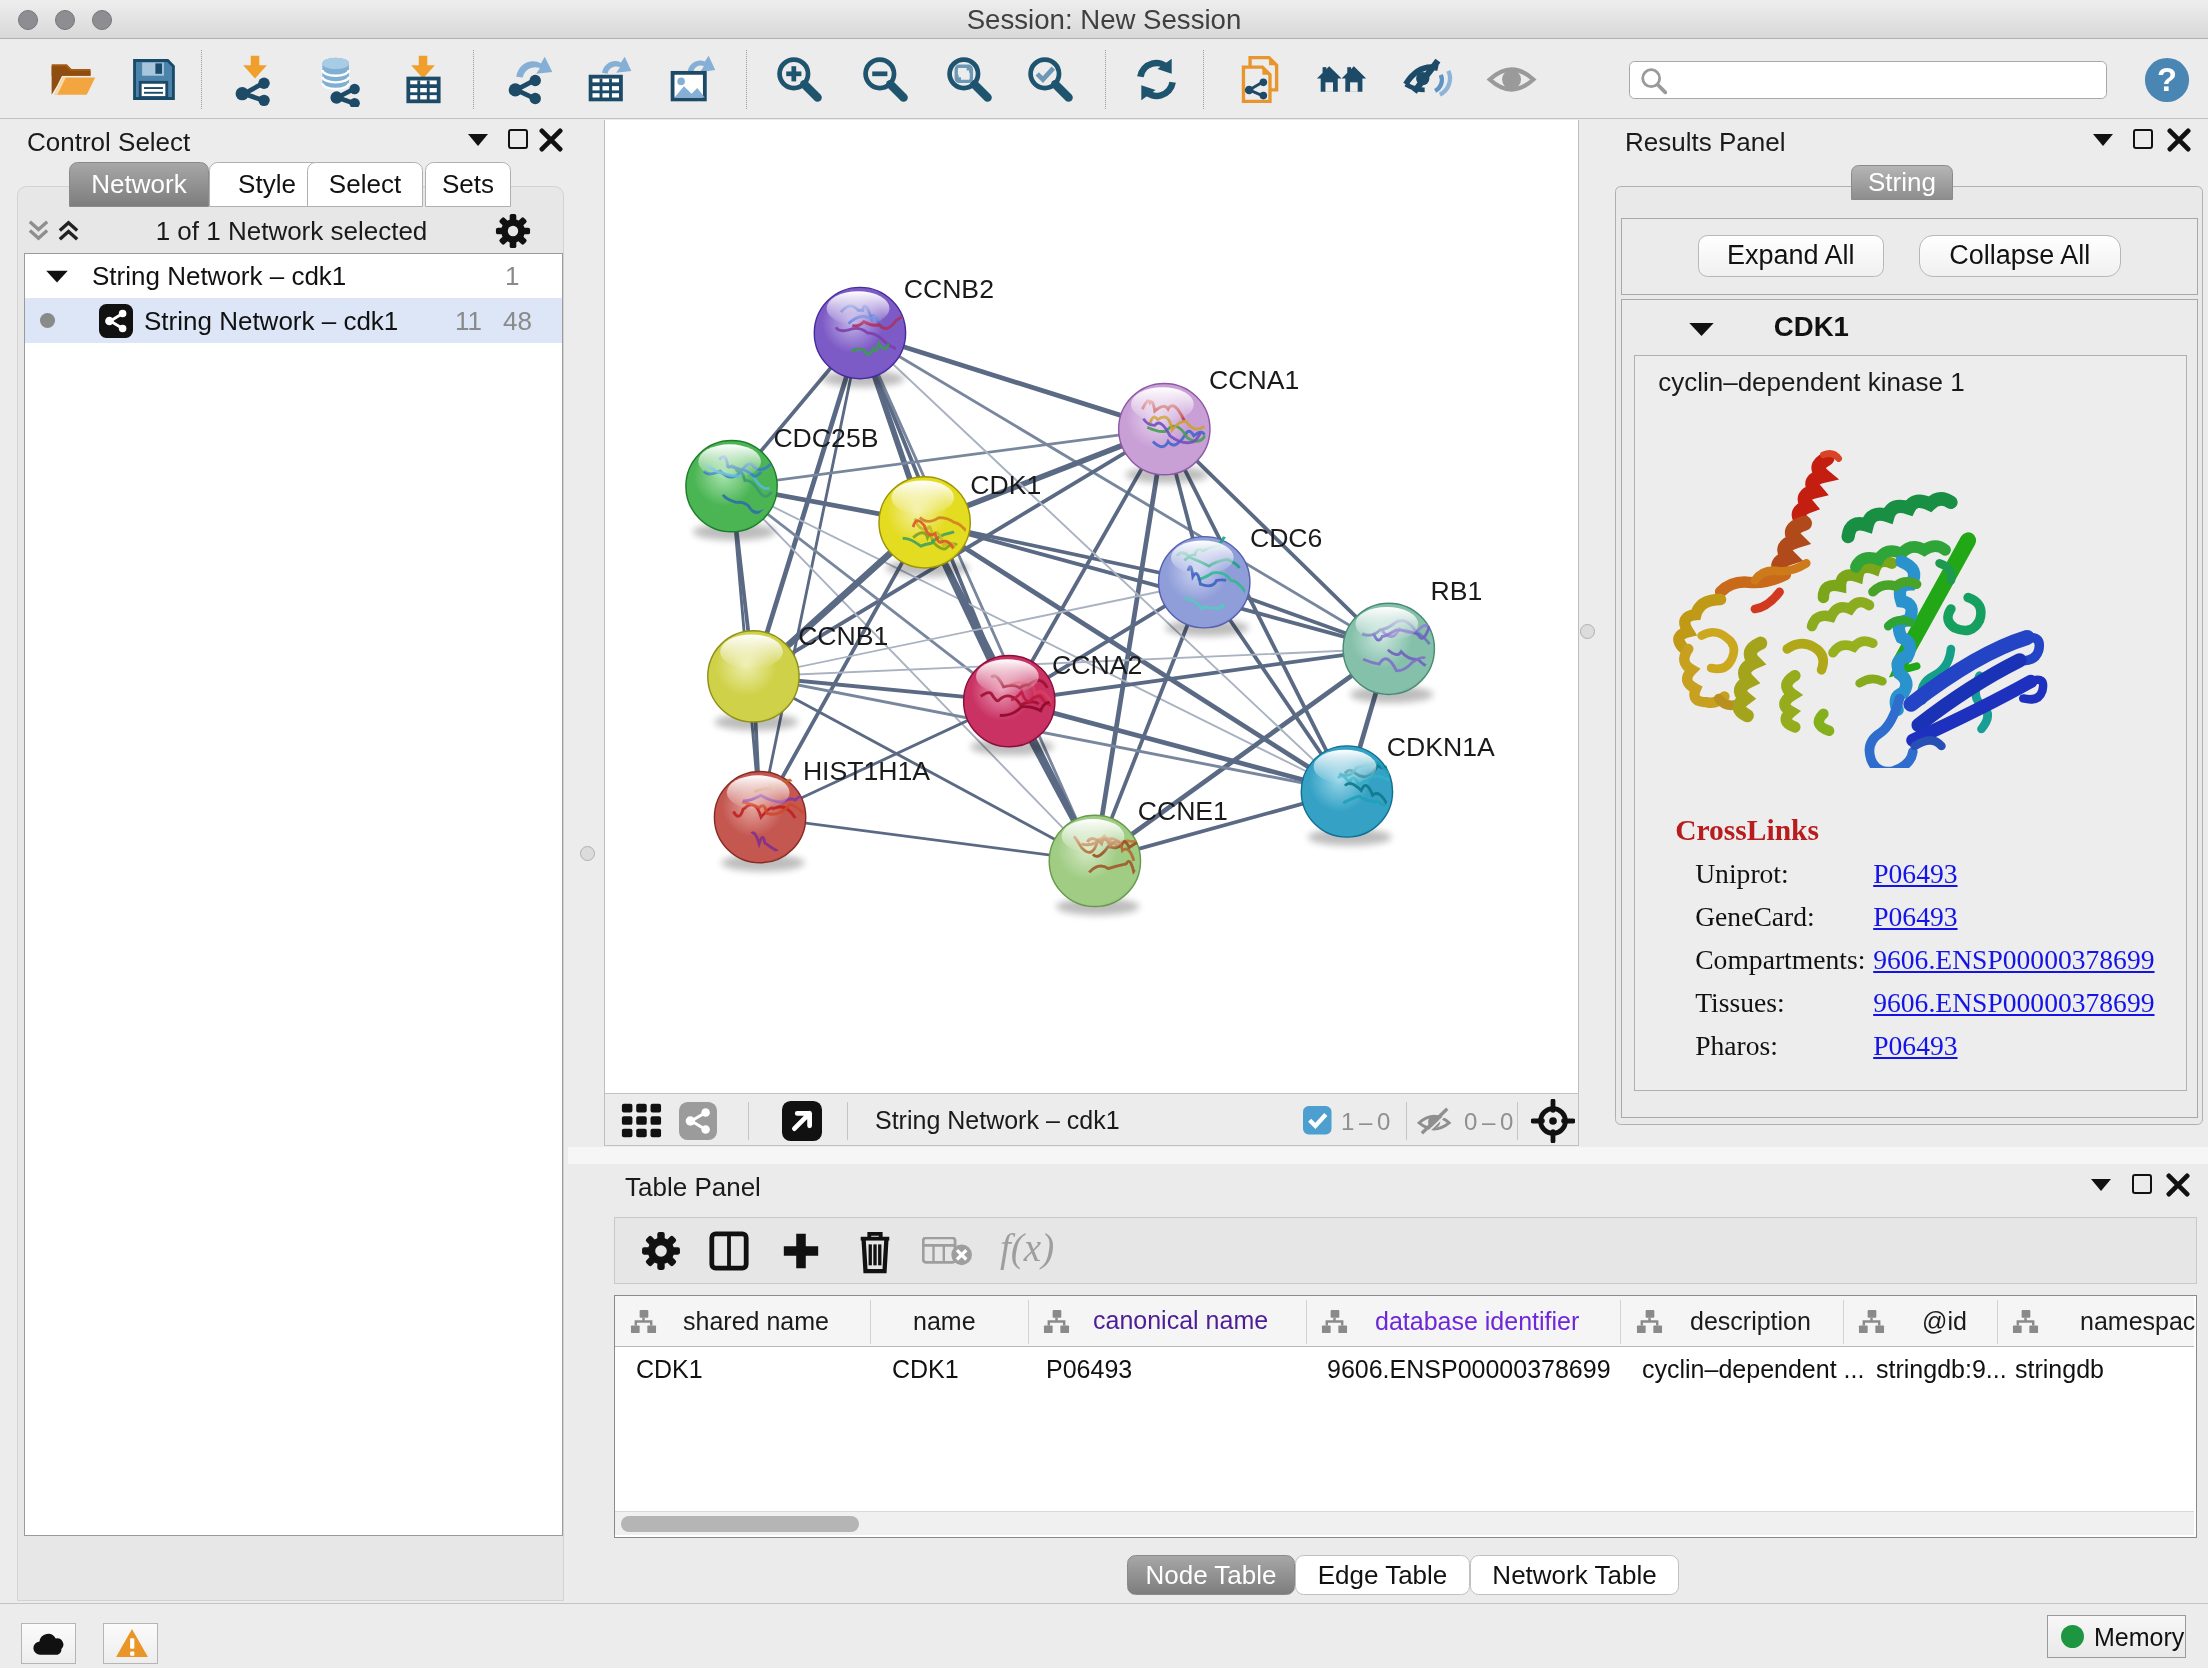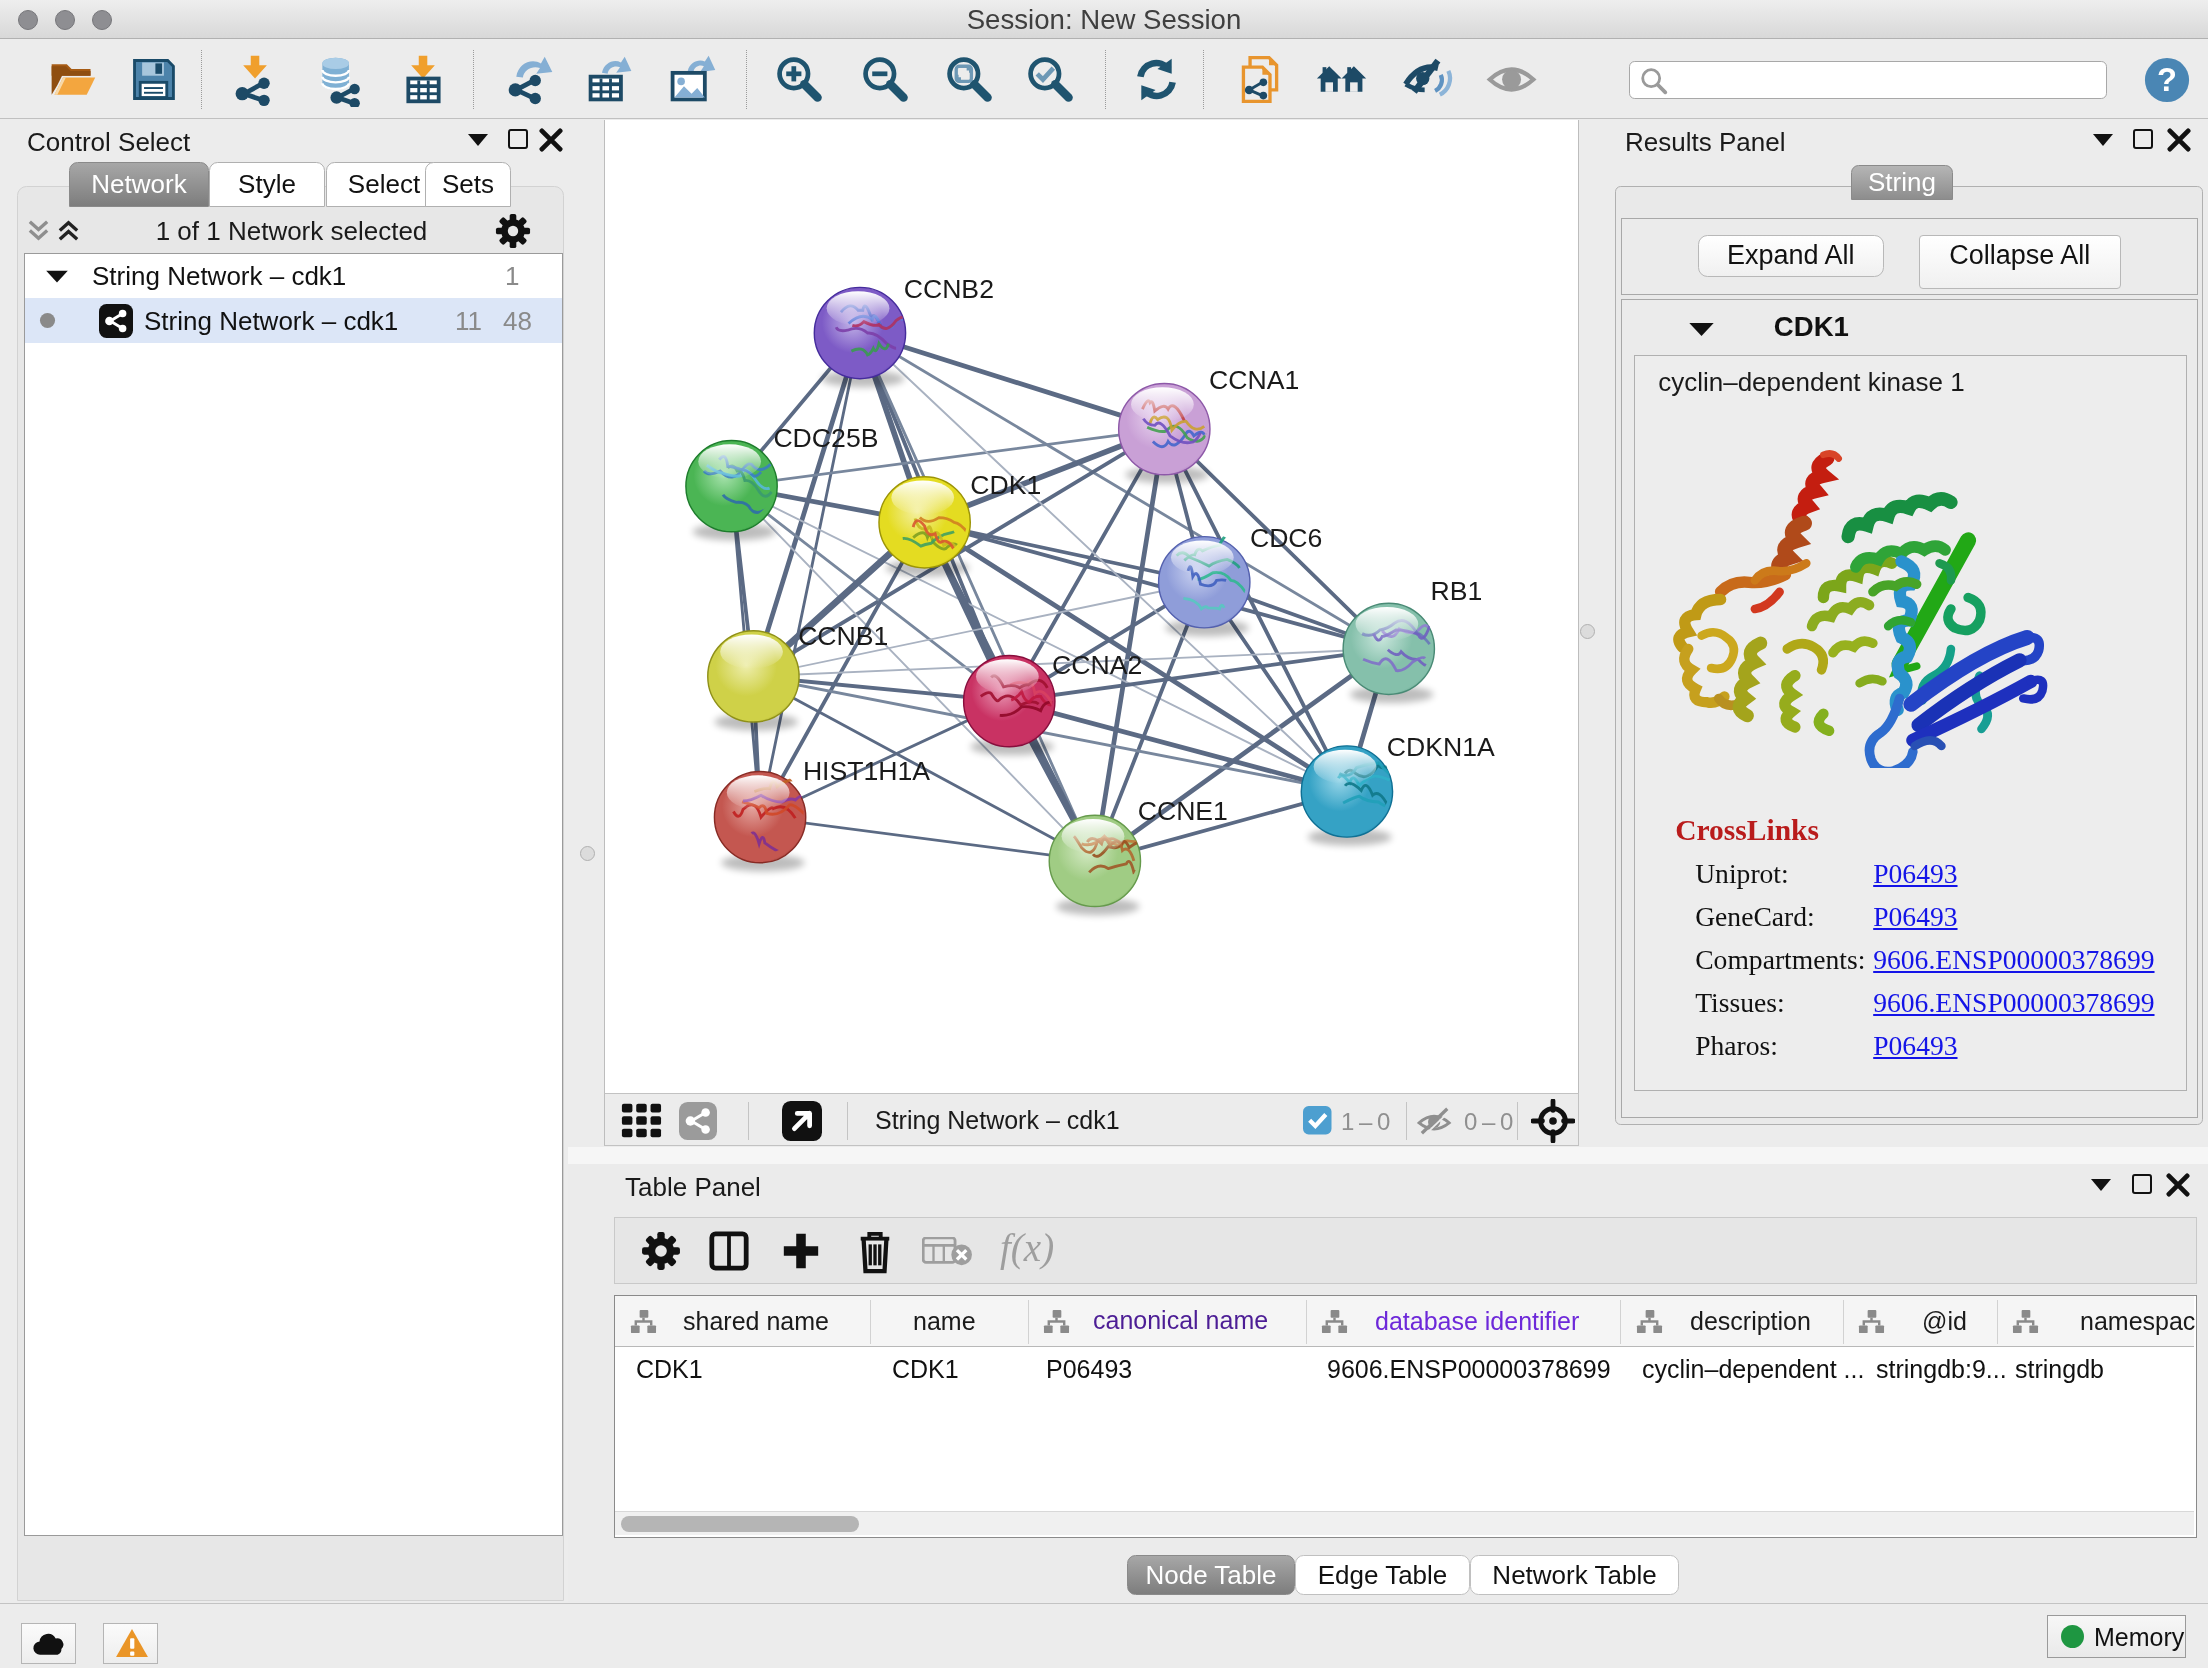--- a/index.html
+++ b/index.html
@@ -242,21 +242,21 @@
     <div class="abs ptxt" style="left:27px;top:6.7px;">Control Select</div>
     <div class="abs" style="left:468px;top:12.4px;"><span class="ph-tri"></span></div>
     <div class="abs" style="left:508px;top:8.6px;"><span class="ph-box"></span></div>
     <svg class="abs" style="left:539px;top:7.6px;" width="24" height="24" viewBox="0 0 25 25">
       <path d="M3 3 L22 22 M22 3 L3 22" stroke="#111" stroke-width="5" stroke-linecap="round"></path>
     </svg>
 
   </div>
   <div class="tab tabsel" style="left:69px;width:140px;">Network</div>
   <div class="tab" style="left:209px;width:116px;">Style</div>
-  <div class="tab" style="left:326px;width:116px;">Select</div>
+  <div class="tab" style="left:307px;width:116px;">Select</div>
   <div class="tab" style="left:425px;width:86px;">Sets</div>
   <div class="abs" style="left:17px;top:186px;width:547px;height:1415px;background:#e7e7e7;border:1px solid #d2d2d2;border-radius:9.5px 9.5px 0 0;">
 
     <svg class="abs" style="left:7.6px;top:31px;" width="25" height="25" viewBox="0 0 26 26">
       <path d="M4 4 l9 8 9-8 M4 13 l9 8 9-8" fill="none" stroke="#8e8e8e" stroke-width="3.5"></path>
     </svg>
     <svg class="abs" style="left:38px;top:31px;" width="25" height="25" viewBox="0 0 26 26">
       <path d="M4 22 l9-8 9 8 M4 13 l9-8 9 8" fill="none" stroke="#222" stroke-width="3.5"></path>
     </svg>
     <div class="abs ptxt" style="left:0;top:28.5px;width:547px;text-align:center;">1 of 1 Network selected</div>
@@ -655,21 +655,21 @@
     <div class="abs" style="left:552px;top:8.6px;"><span class="ph-box"></span></div>
     <svg class="abs" style="left:586px;top:7.6px;" width="24" height="24" viewBox="0 0 25 25">
       <path d="M3 3 L22 22 M22 3 L3 22" stroke="#111" stroke-width="5" stroke-linecap="round"></path>
     </svg>
   </div>
   <div class="abs" style="left:1851px;top:165px;width:102px;height:35px;z-index:6;background:linear-gradient(#b5b5b5,#8d8d8d);border:1px solid #8a8a8a;border-radius:7.6px 7.6px 0 0;color:#fff;font-size:26px;text-align:center;line-height:33px;">String</div>
   <div id="rp-box">
 
     <div class="abs" style="left:4.8px;top:31px;width:577px;height:77px;background:#ebebeb;border:1px solid #a8a8a8;">
       <div class="abs" style="left:76px;top:16px;width:186px;height:42px;background:linear-gradient(#ffffff,#f0f0f0);border:1.9px solid #b8b8b8;border-radius:9.5px;font-size:27px;text-align:center;line-height:39px;color:#111;">Expand All</div>
-      <div class="abs" style="left:297px;top:16px;width:202px;height:54px;background:linear-gradient(#ffffff,#f0f0f0);border:1.9px solid #b8b8b8;border-radius:4px;font-size:27px;text-align:center;line-height:39px;color:#111;">Collapse All</div>
+      <div class="abs" style="left:297px;top:16px;width:202px;height:42px;background:linear-gradient(#ffffff,#f0f0f0);border:1.9px solid #b8b8b8;border-radius:14px;font-size:27px;text-align:center;line-height:39px;color:#111;">Collapse All</div>
     </div>
 
     <div class="abs" style="left:4.8px;top:112px;width:577px;height:819px;background:#ebebeb;border:1px solid #a8a8a8;">
       <svg class="abs" style="left:66px;top:22px;" width="27" height="15" viewBox="0 0 28 16">
         <path d="M1 1 h26 L14 15 z" fill="#111"></path>
       </svg>
       <div class="abs" style="left:152px;top:10.5px;font-size:27.6px;font-weight:bold;color:#111;">CDK1</div>
       <div class="abs" style="left:12.4px;top:55px;width:553px;height:736px;background:#ededed;border:1px solid #b0b0b0;">
         <div class="abs" style="left:23px;top:11.4px;font-size:26px;color:#1a1a1a;">cyclin–dependent kinase 1</div>
         <svg class="abs" style="left:38px;top:93px;" width="376" height="319" viewBox="0 0 395 335">

